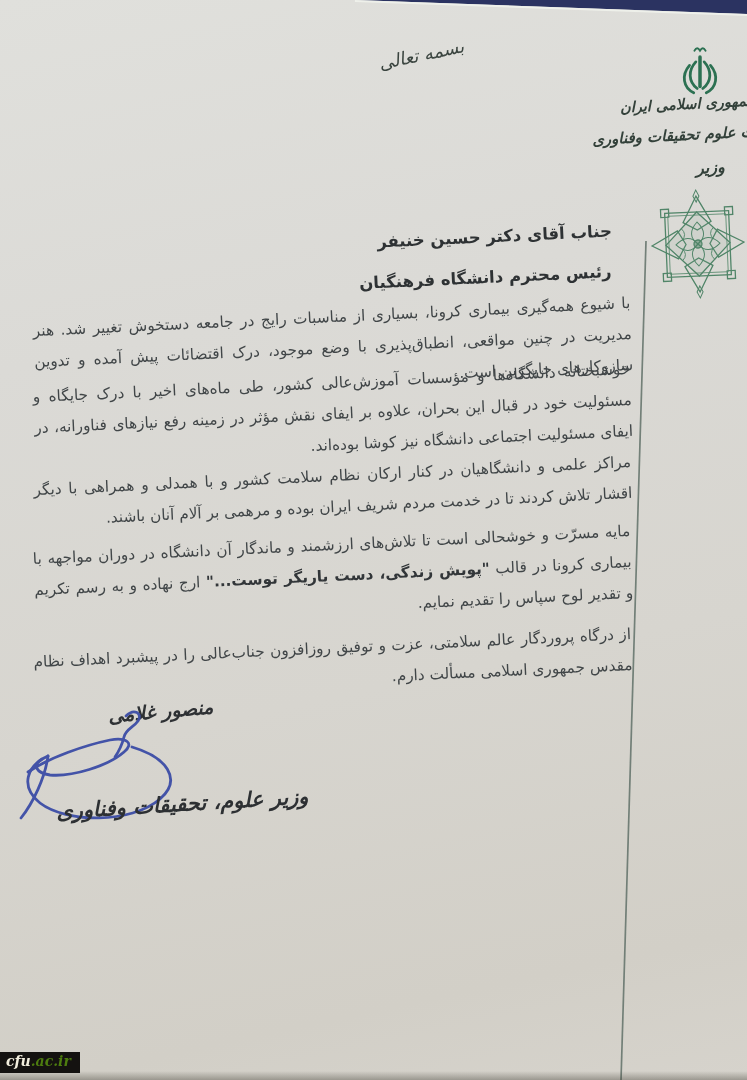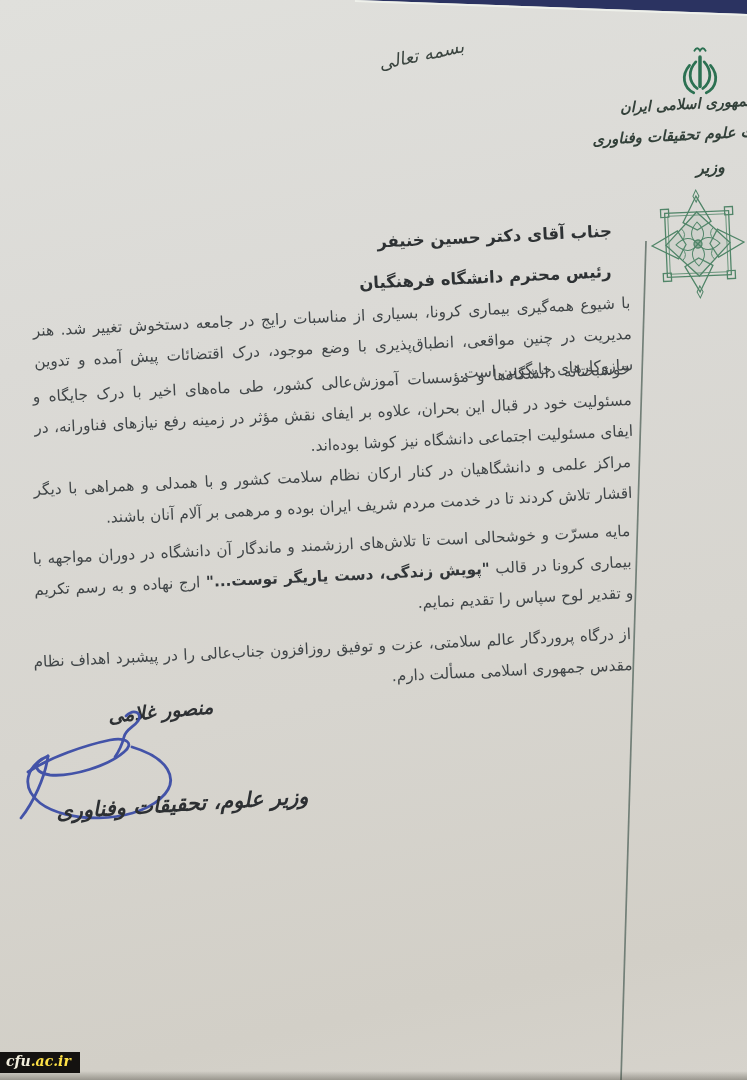--- a/index.html
+++ b/index.html
@@ -61,21 +61,21 @@
     transform:rotate(-3.5deg);white-space:nowrap;
   }
   .sig-svg{position:absolute;left:14px;top:706px;}
   .watermark{
     position:absolute;left:0;top:1052px;
     background:#141210;padding:2px 9px 4px 6px;
     font-family:"DejaVu Serif",serif;font-style:italic;font-weight:bold;
     font-size:14px;line-height:15px;white-space:nowrap;
   }
   .wm-prefix{color:#f2eedd;}
-  .wm-suffix{color:#fde047;}
+  .wm-suffix{color:#4d7c0f;}
 </style>
 </head>
 <body>
 
 <div class="stage">
 
   <div class="paper"></div>
   <div class="paper-top-edge"></div>
 
   <div class="bismillah">بسمه تعالی</div>

